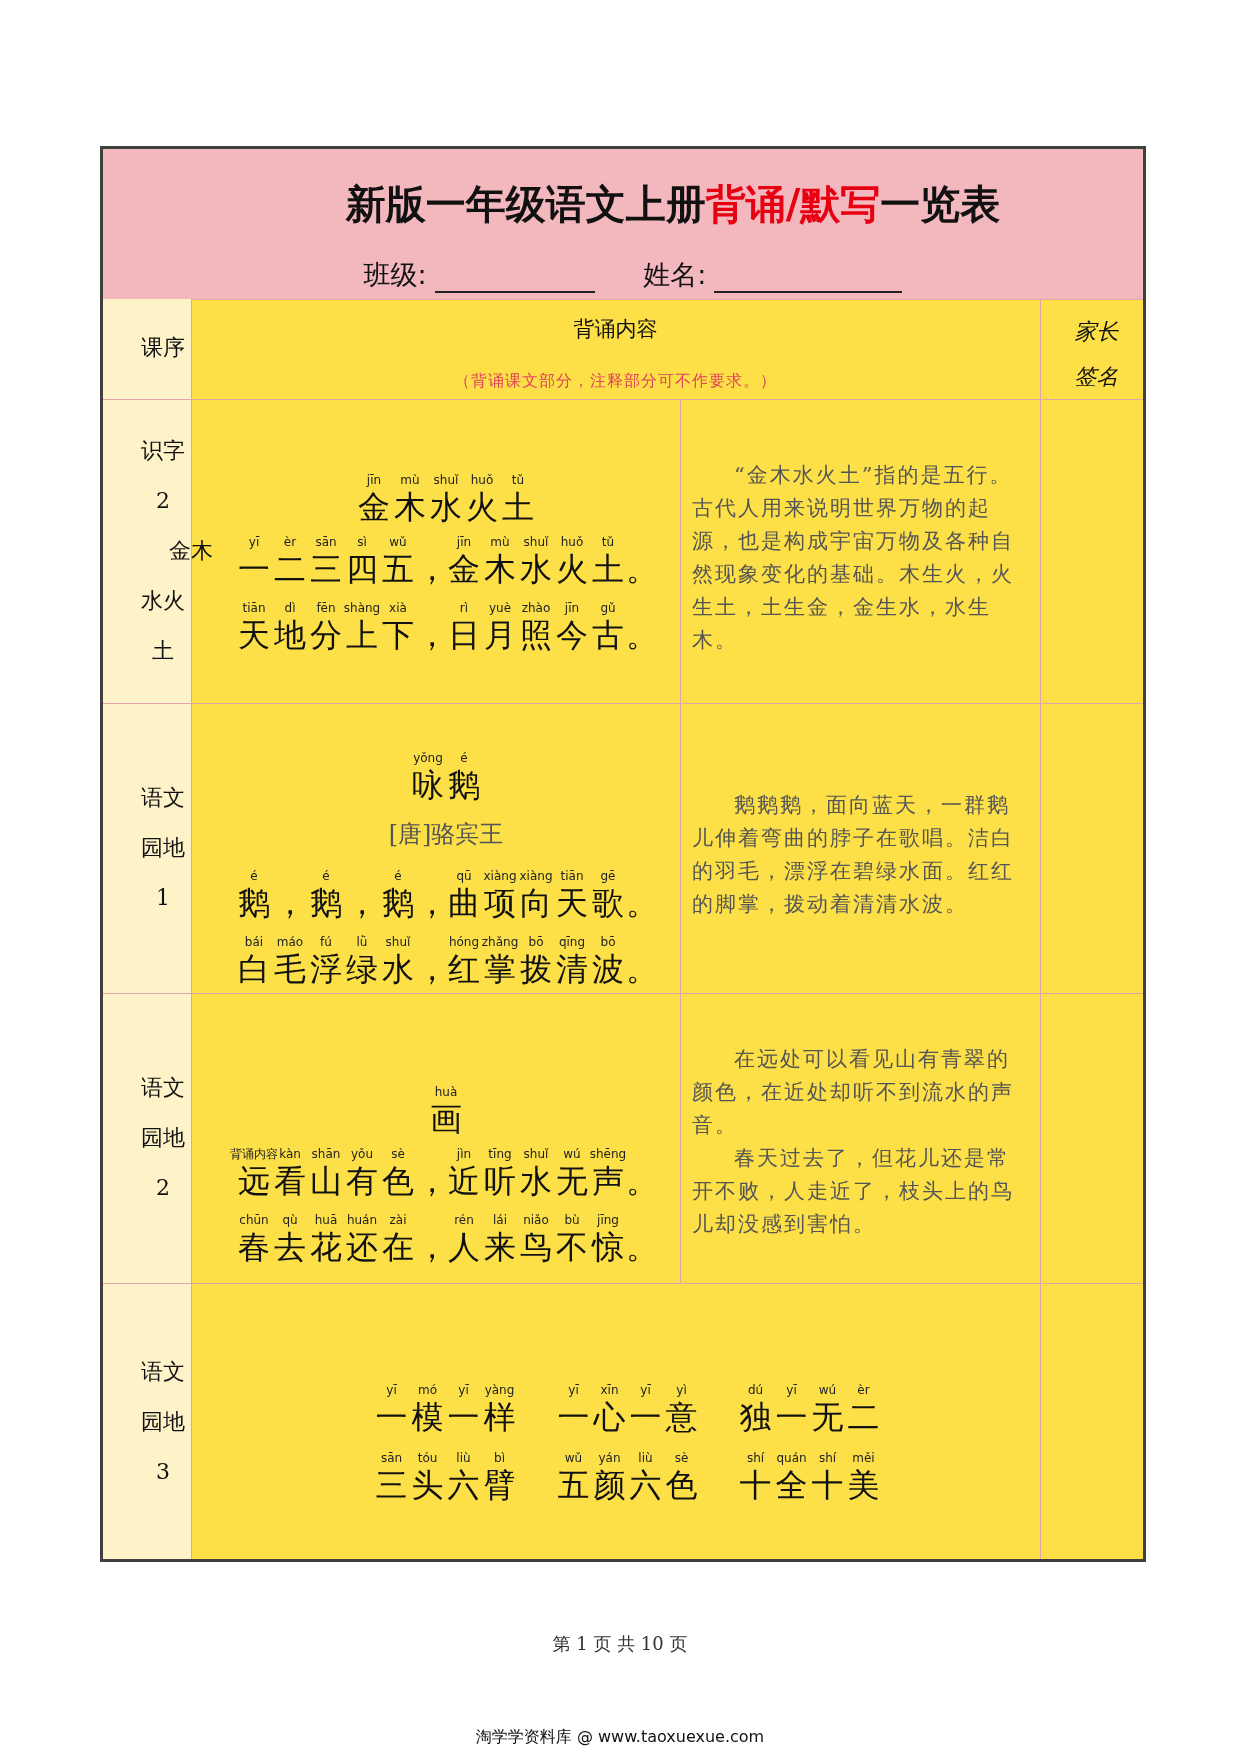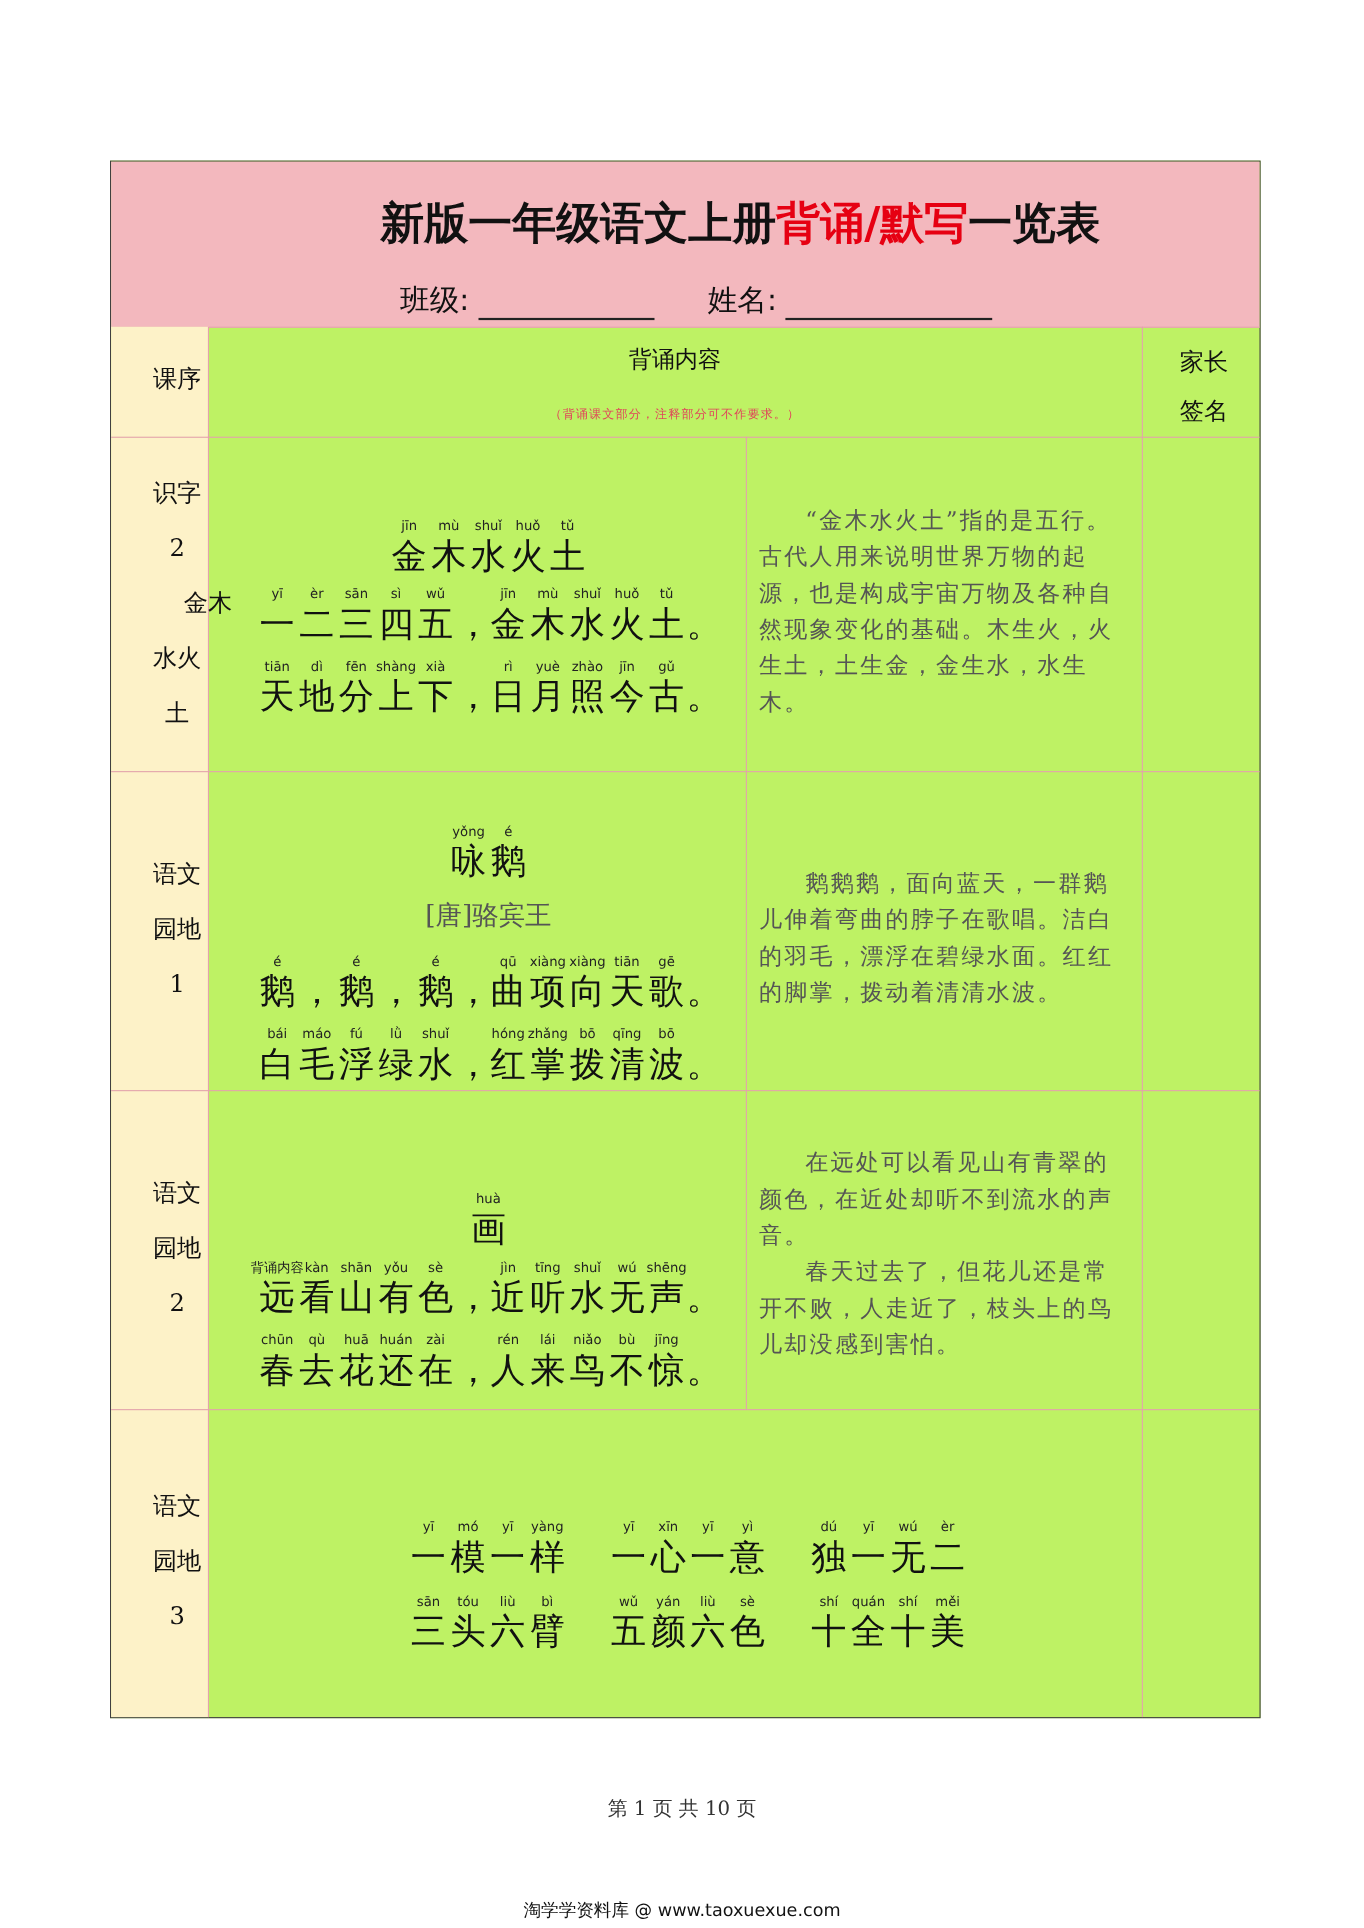--- a/index.html
+++ b/index.html
@@ -2,21 +2,21 @@
 <html><head>
 <meta charset="utf-8">
 <style>
   html, body { margin: 0; padding: 0; }
   body {
     width: 1240px; height: 1753px; background: #ffffff; position: relative; overflow: hidden;
     font-family: "DejaVu Sans", sans-serif; color: #111;
   }
   .sheet {
     position: absolute; left: 100px; top: 146px; width: 1046px; height: 1416px;
-    border: 1px solid #404040; box-sizing: border-box; background: #bef264;
+    border: 3px solid #404040; box-sizing: border-box; background: #fde047;
   }
   .banner {
     position: absolute; left: 0; top: 0; right: 0; height: 150px; background: #f3b8be;
     border-bottom: 1px solid #e3a3ab;
   }
   .title {
     position: absolute; left: 0; right: 0; top: 28px; text-align: center; padding-left: 100px;
     font-family: "DejaVu Sans", sans-serif; font-size: 40px; font-weight: bold; letter-spacing: 0px; color: #111;
   }
   .title .red { color: #e60012; }
@@ -33,22 +33,22 @@
   .vline { position: absolute; top: 0; bottom: 0; width: 0; border-left: 1px solid #e3a3ab; }
   .hline { position: absolute; left: 0; right: 0; height: 0; border-top: 1px solid #e3a3ab; }
 
   .cell { position: absolute; box-sizing: border-box; }
   .lesson-label {
     position: absolute; left: 16px; width: 88px; text-align: center; font-family: "DejaVu Serif", serif; font-size: 22px; line-height: 50px; color: #111;
   }
 
   .hdr-content { position: absolute; left: 88px; width: 849px; text-align: center; }
   .hdr-main { font-size: 21px; margin-top: 16px; }
-  .hdr-note { font-size: 11px; color: #e0455a; margin-top: 28px; letter-spacing: 1px; font-family: "DejaVu Serif", serif; }
-  .hdr-sign { position: absolute; left: 937px; width: 113px; text-align: center; font-size: 22px; line-height: 50px; top: 8px; }
+  .hdr-note { font-size: 16px; color: #e0455a; margin-top: 28px; letter-spacing: 1px; font-family: "DejaVu Serif", serif; }
+  .hdr-sign { position: absolute; left: 937px; width: 113px; text-align: center; font-size: 22px; line-height: 50px; top: 8px; font-style: italic; }
 
   .poem { position: absolute; left: 100px; width: 486px; text-align: center; margin-top: 29px; }
   .poem.wide { width: 849px; }
   .ruby-line { display: flex; justify-content: center; align-items: flex-end; margin: 0 auto; }
   .seg { display: inline-flex; align-items: flex-end; }
   .ch { display: inline-flex; flex-direction: column; align-items: center; width: 36px; }
   .ch .py { font-family: "DejaVu Sans", sans-serif; font-size: 12px; color: #222; height: 16px; line-height: 16px; white-space: nowrap; }
   .ch .hz { font-family: "DejaVu Serif", serif; font-size: 32px; line-height: 38px; color: #111; }
   .punct { font-family: "DejaVu Serif", serif; font-size: 32px; line-height: 38px; width: 30px; text-align: left; }
   .gap { display: inline-block; width: 38px; }

